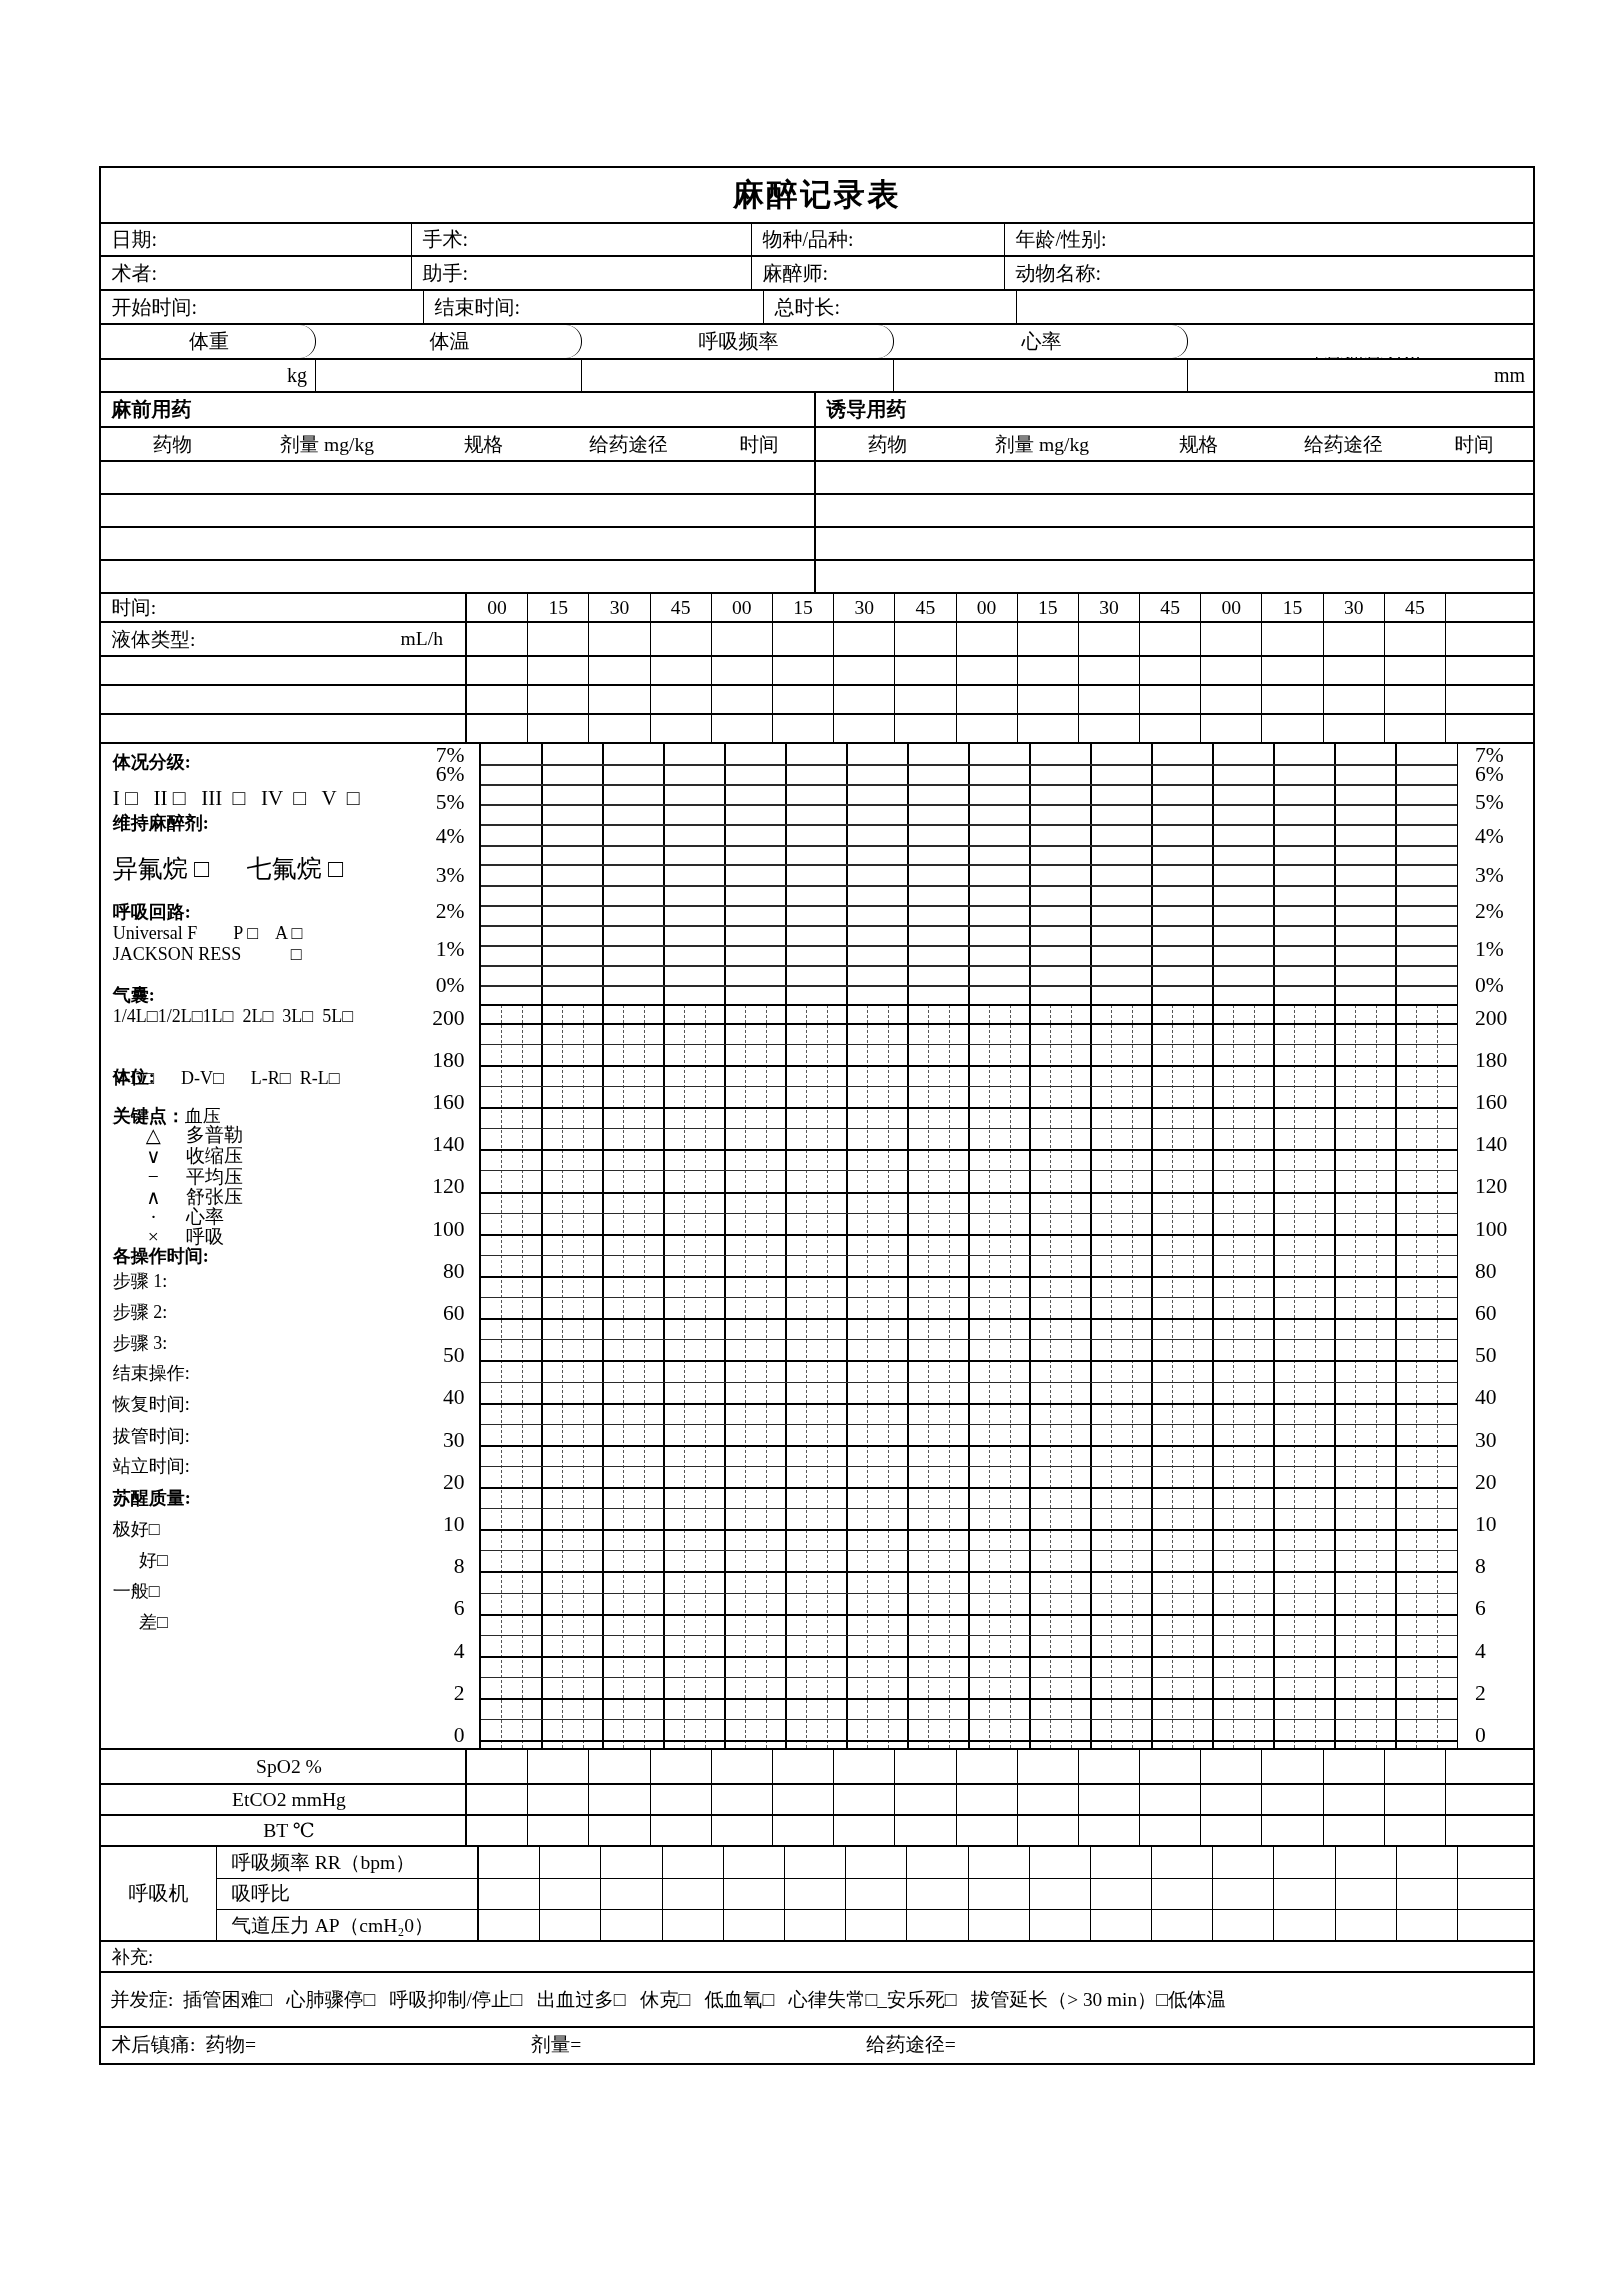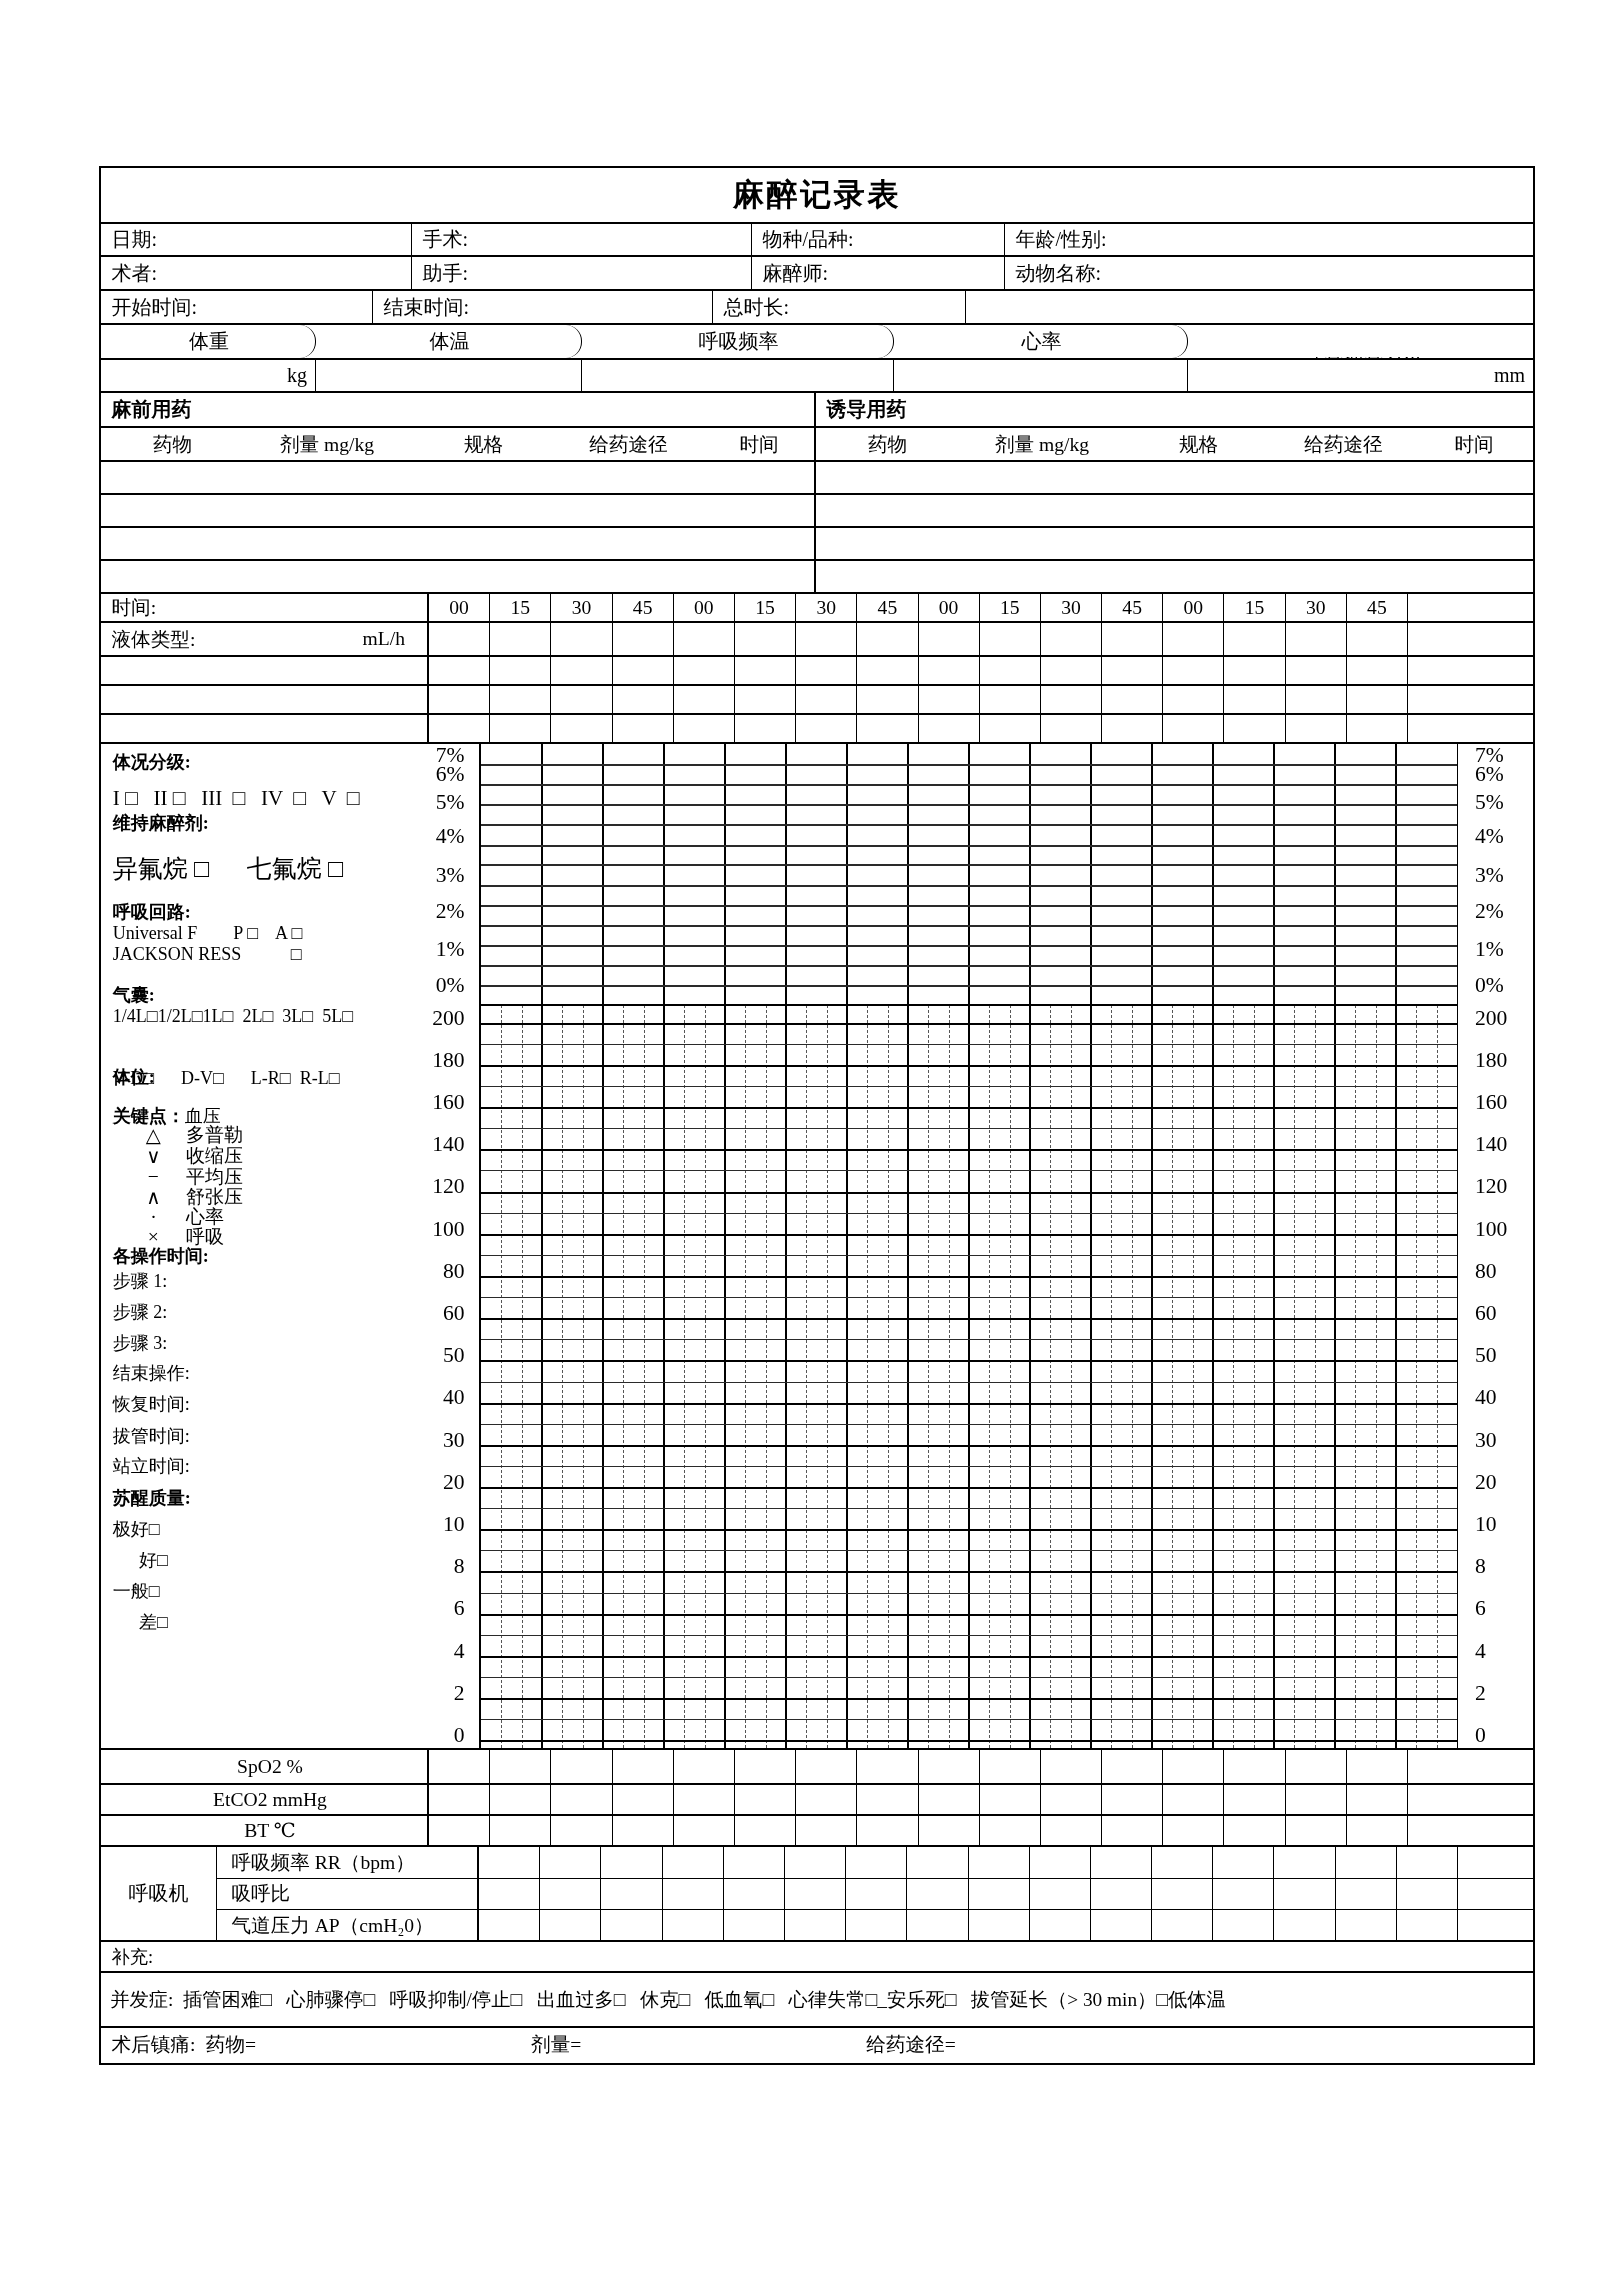--- a/index.html
+++ b/index.html
@@ -12,21 +12,21 @@
   .c{box-sizing:border-box;border-right:1.6px solid #000;display:flex;align-items:center;
      padding-left:10.5px;font-size:20px;overflow:hidden;}
   .c.last{border-right:none;}
   .c.center{justify-content:center;padding-left:2px;border-radius:16px;}
   .c.right{justify-content:flex-end;padding-right:7.9px;padding-left:0;}
   .title-row{height:56px;border-bottom:2.6px solid #000;justify-content:center;align-items:center;}
   .title{font-size:31px;font-weight:bold;letter-spacing:2.6px;}
   .bold{font-weight:bold;}
   .pre{white-space:pre;}
   
-  .lab{width:328px;flex:none;box-sizing:border-box;border-right:2px solid #000;
+  .lab{width:366px;flex:none;box-sizing:border-box;border-right:2px solid #000;
        display:flex;align-items:center;padding-left:10.5px;font-size:19.6px;}
   .lab.center{justify-content:center;padding-left:12px;}
   .cells16{width:979px;flex:none;display:grid;grid-template-columns:repeat(16,1fr);}
   .c16{box-sizing:border-box;border-right:1.3px solid #000;display:flex;align-items:center;justify-content:center;font-size:19.6px;}
   .trail{flex:1;}
   
   .half1{width:715px;flex:none;box-sizing:border-box;border-right:2px solid #000;display:flex;align-items:center;padding-left:10.5px;font-size:20px;}
   .half2{flex:1;display:flex;align-items:center;padding-left:10.5px;font-size:20px;}
   .dcols{padding-left:0;display:grid;grid-template-columns:143px 166px 147px 143px 118px;}
   .half2.dcols{grid-template-columns:143px 166px 147px 143px 1fr;}
@@ -95,21 +95,21 @@
           <span>助手:</span>
         </div>
       <div class="c" style="width:253px;">
           <span>麻醉师:</span>
         </div>
       <div class="c last" style="flex:1;">
           <span>动物名称:</span>
         </div>
     </div>
     <div class="trow" style="height:34px;">
-      <div class="c" style="width:272px;">
+      <div class="c" style="width:323px;">
           <span>开始时间:</span>
         </div>
       <div class="c" style="width:340px;">
           <span>结束时间:</span>
         </div>
       <div class="c" style="width:253px;">
           <span>总时长:</span>
         </div>
       <div class="c last" style="flex:1;"></div>
     </div>

